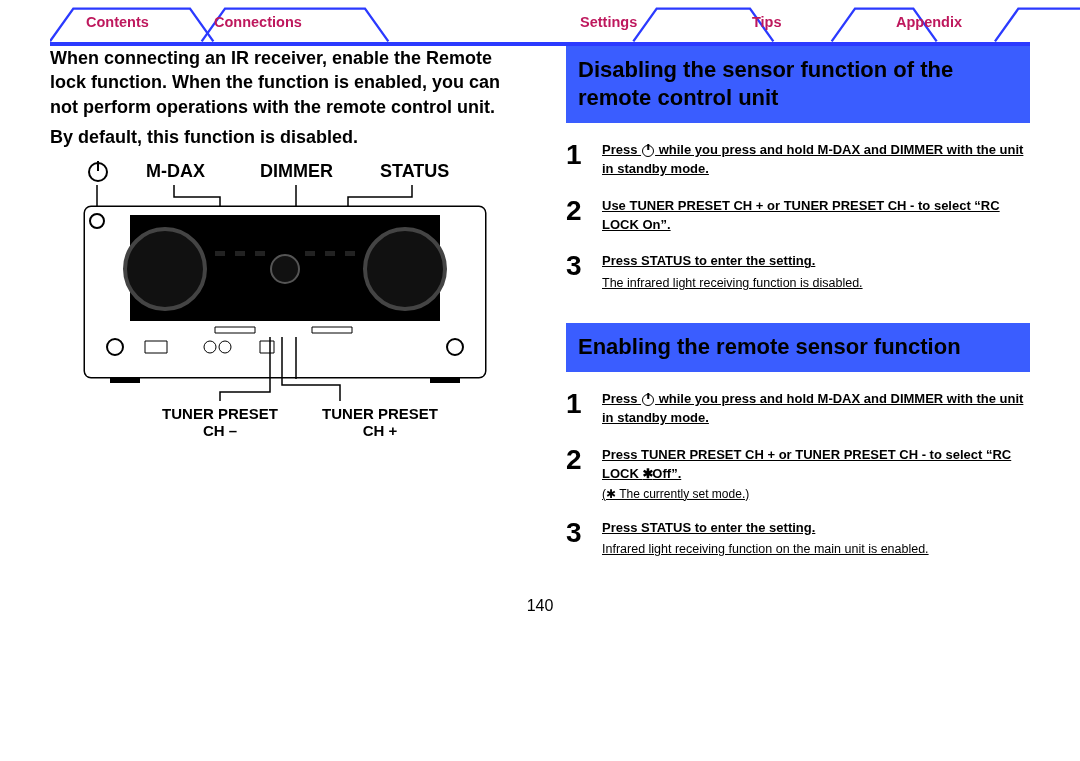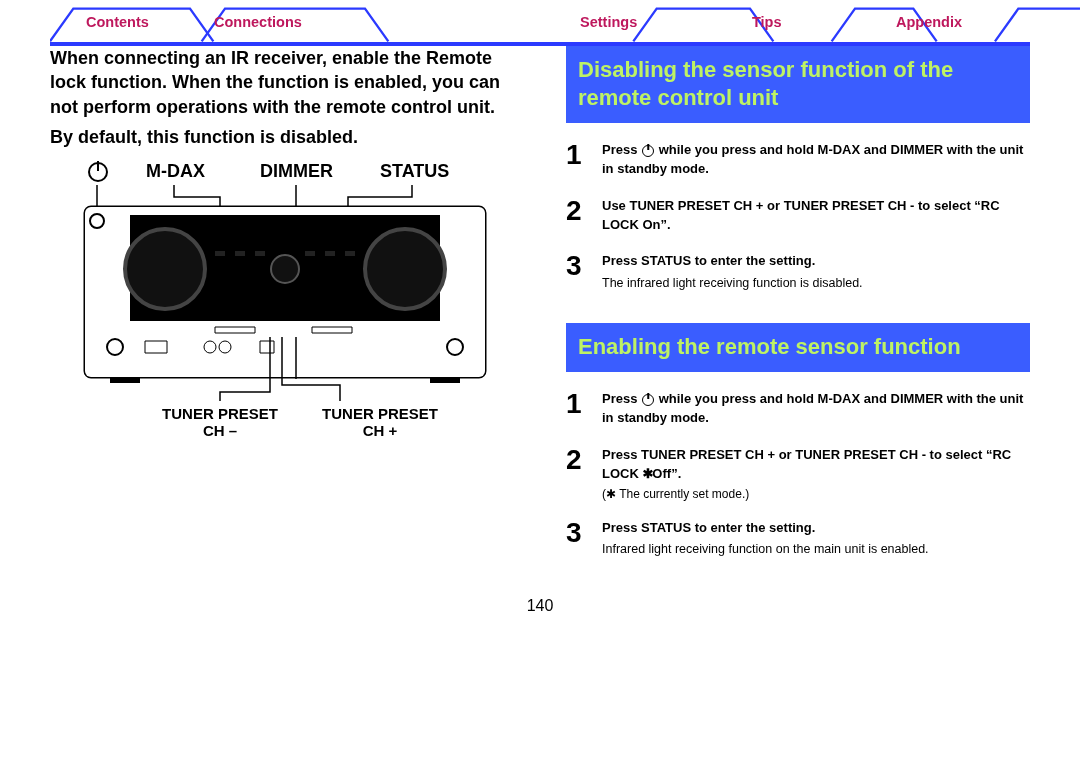--- a/index.html
+++ b/index.html
@@ -115,21 +115,21 @@
     position:relative;vertical-align:middle;margin:0 1px;
   }
   .mini-power::after{
     content:"";position:absolute;left:50%;top:-2px;width:1.5px;height:6px;background:#000;transform:translateX(-50%);
   }
   .asterisk { letter-spacing: -1px; }
 
   
   .section-bar {
     background: #3a5dff;
-    color: #bef264;
+    color: #000000;
     font-weight: bold;
     font-size: 22px;
     padding: 10px 12px 12px 12px;
     line-height: 1.25;
     margin: 0 0 18px 0;
   }
 
   
   .steps {
     margin: 0 0 30px 0;
@@ -141,20 +141,21 @@
     margin-bottom: 18px;
   }
   .step .num {
     font-size: 28px;
     font-weight: bold;
     line-height: 1;
     flex: 0 0 22px;
   }
   .step .body {
     flex: 1;
+    text-decoration: underline;
   }
   .step .bold {
     font-weight: bold;
     font-size: 13px;
     line-height: 1.45;
   }
   .step .sub {
     font-size: 12.5px;
     line-height: 1.4;
     margin-top: 4px;

